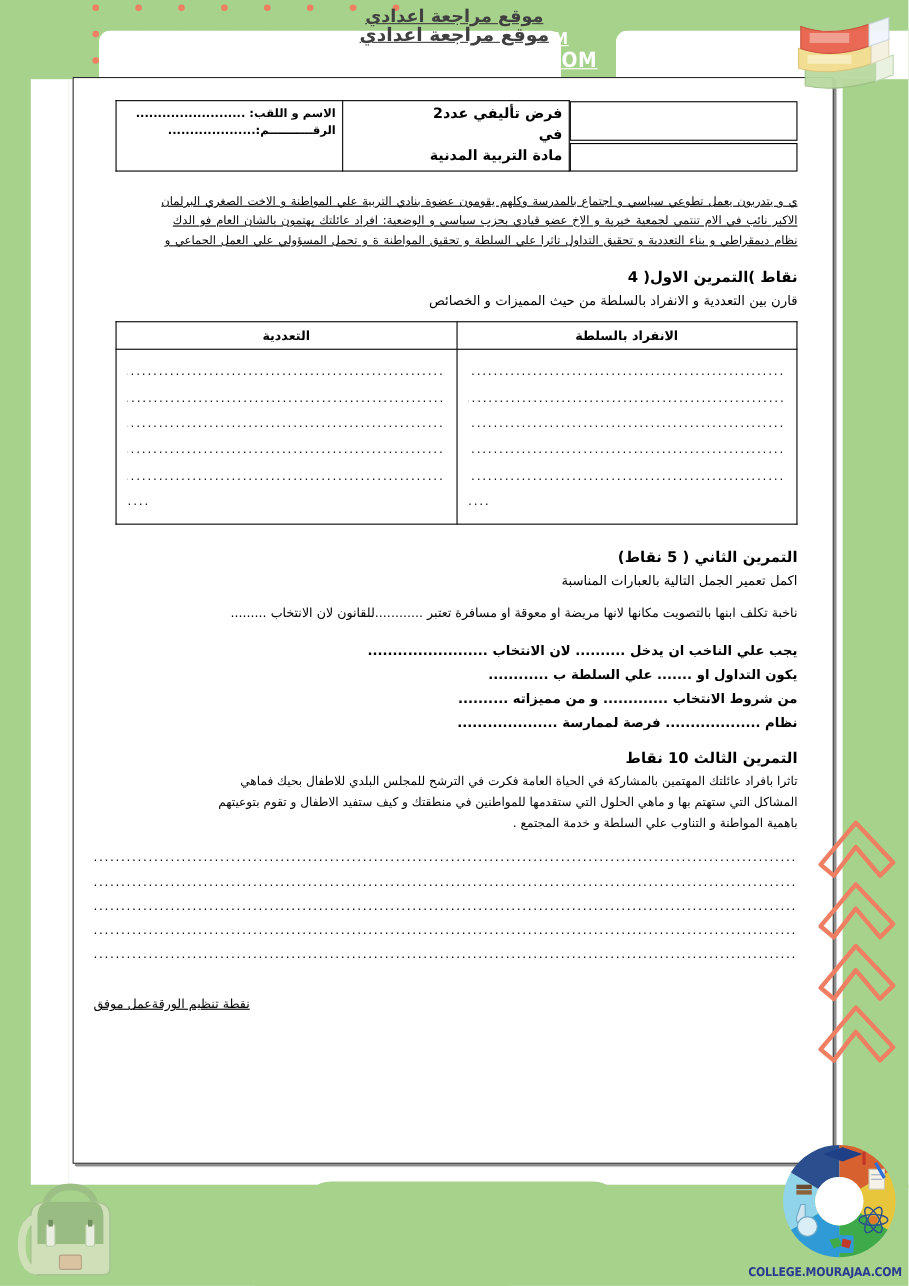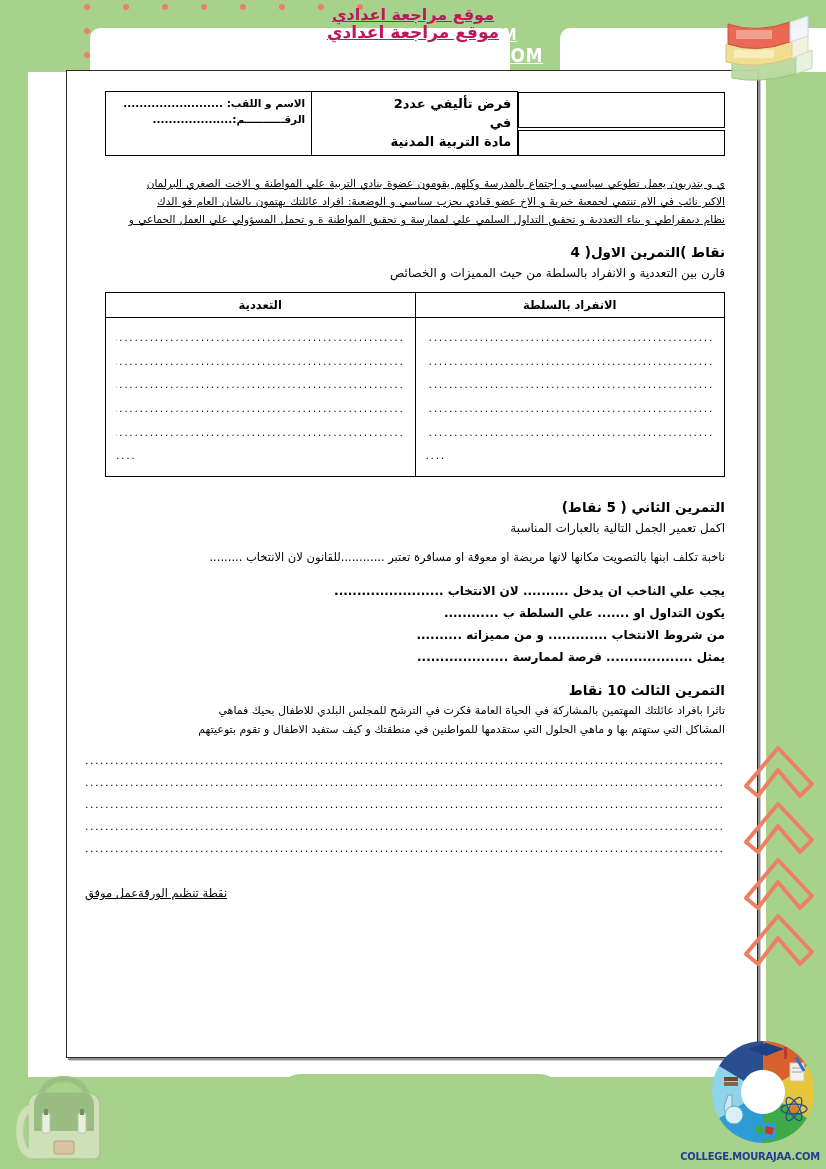--- a/index.html
+++ b/index.html
@@ -46,21 +46,21 @@
   .brand-top {
     position: absolute;
     left: 0; top: 5px;
     width: 826px;
     text-align: center;
     z-index: 6;
   }
   .brand-ar {
     font-size: 16px;
     font-weight: bold;
-    color: #be185d;
+    color: #404040;
     text-decoration: underline;
     direction: rtl;
     letter-spacing: 0.4px;
   }
   .brand-url {
     font-size: 15px;
     font-weight: bold;
     color: #ffffff;
     text-decoration: underline;
     letter-spacing: 0.6px;
@@ -401,21 +401,21 @@
           <div class="ident-line">الاسم و اللقب: .........................</div>
           <div class="ident-line">الرقـــــــــــم:....................</div>
         </td>
       </tr>
     </tbody>
       </table>
 
     <div class="situation">
       <div>ي و يتدربون يعمل تطوعي سياسي و اجتماع بالمدرسة وكلهم يقومون عضوة بنادي التربية علي المواطنة و الاخت الصغري البرلمان</div>
       <div>الاكبر نائب في الام تنتمي لجمعية خيرية و الاخ عضو قيادي بحزب سياسي و الوضعية: افراد عائلتك يهتمون بالشان العام فو الدك</div>
-      <div>نظام ديمقراطي و بناء التعددية و تحقيق التداول السلمي علي لممارسة و تحقيق المواطنة ة و تحمل المسؤولي علي العمل الجماعي و</div>
+      <div>نظام ديمقراطي و بناء التعددية و تحقيق التداول تاثرا علي السلطة و تحقيق المواطنة ة و تحمل المسؤولي علي العمل الجماعي و</div>
     </div>
 
     <div class="ex-title">نقاط )التمرين الاول( 4</div>
     <div class="ex-sub">قارن بين التعددية و الانفراد بالسلطة من حيث المميزات و الخصائص</div>
 
     <table class="cmp">
       <tbody>
           <tr>
         <th>الانفراد بالسلطة</th>
         <th>التعددية</th>
@@ -443,27 +443,28 @@
 
     <div class="ex-title">التمرين الثاني  ( 5  نقاط)</div>
     <div class="ex-sub">اكمل تعمير الجمل التالية بالعبارات المناسبة</div>
 
     <div class="blank-p">ناخبة تكلف ابنها بالتصويت مكانها لانها مريضة او معوقة او مسافرة تعتبر ............للقانون لان الانتخاب .........</div>
 
     <div class="blank-list">
       <div>يجب علي الناخب ان يدخل .......... لان الانتخاب    ........................</div>
       <div>يكون التداول او  .......    علي السلطة ب ............</div>
       <div>من شروط الانتخاب .............  و من مميزاته  ..........</div>
-      <div>يمثل ...................    فرصة لممارسة  ....................</div>
+      <div>نظام ...................    فرصة لممارسة  ....................</div>
     </div>
 
     <div class="ex-title">التمرين الثالث  10  نقاط</div>
     <div class="ex3-body">
       <div>تاثرا بافراد عائلتك المهتمين بالمشاركة في الحياة العامة فكرت في الترشح للمجلس البلدي للاطفال بحيك فماهي</div>
       <div>المشاكل التي ستهتم بها و ماهي الحلول التي ستقدمها للمواطنين في منطقتك و كيف ستفيد الاطفال و تقوم بتوعيتهم</div>
+      <div>باهمية المواطنة و التناوب علي السلطة و خدمة المجتمع .</div>
     </div>
 
     <div class="answer-lines">
       <div class="aline">..................................................................................................................................................................</div>
       <div class="aline">..................................................................................................................................................................</div>
       <div class="aline">..................................................................................................................................................................</div>
       <div class="aline">..................................................................................................................................................................</div>
       <div class="aline">..................................................................................................................................................................</div>
     </div>
 

